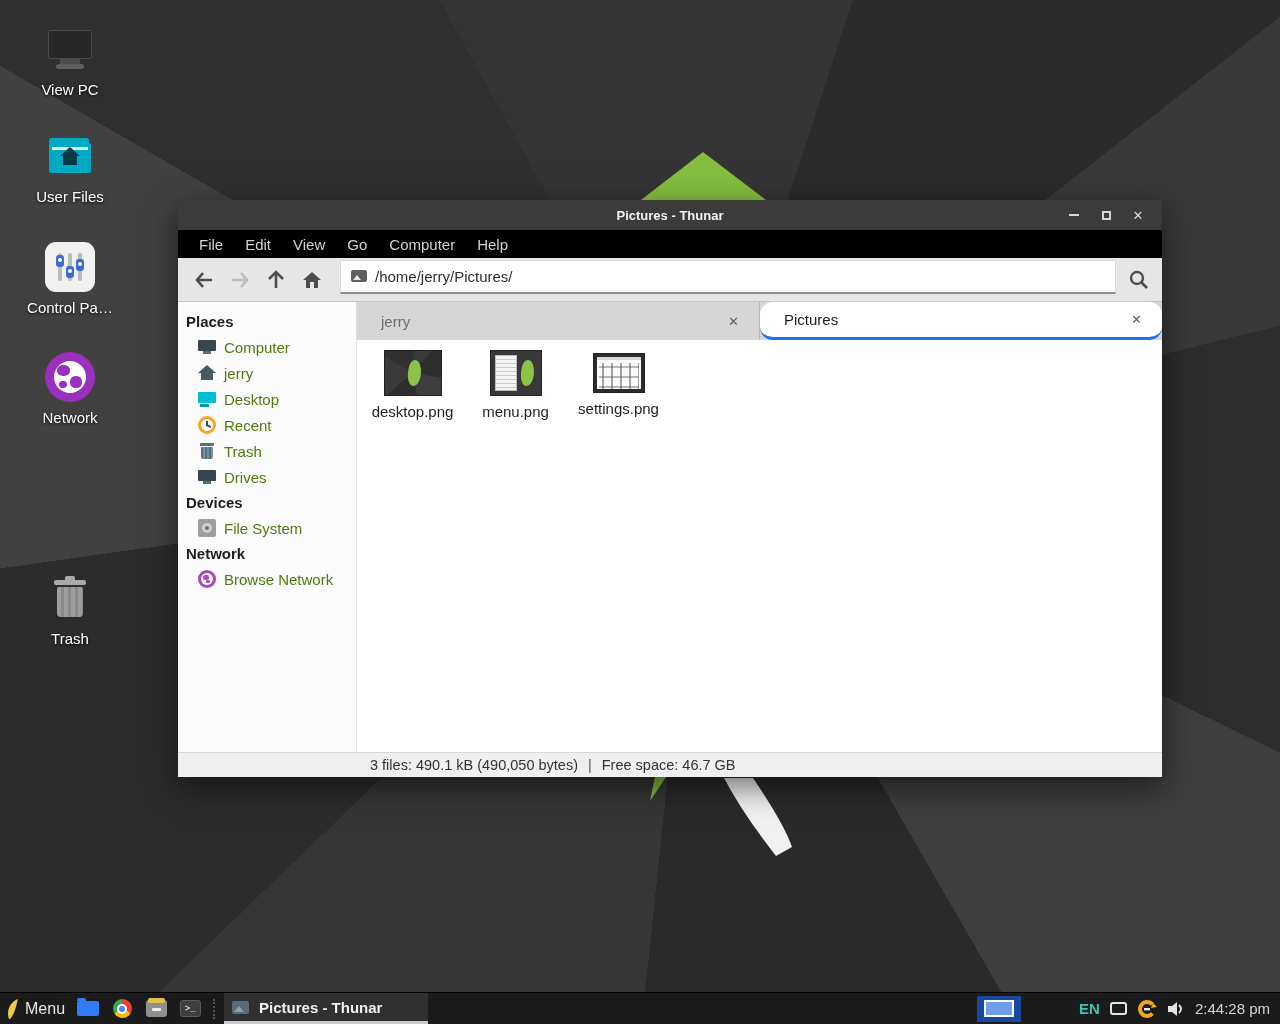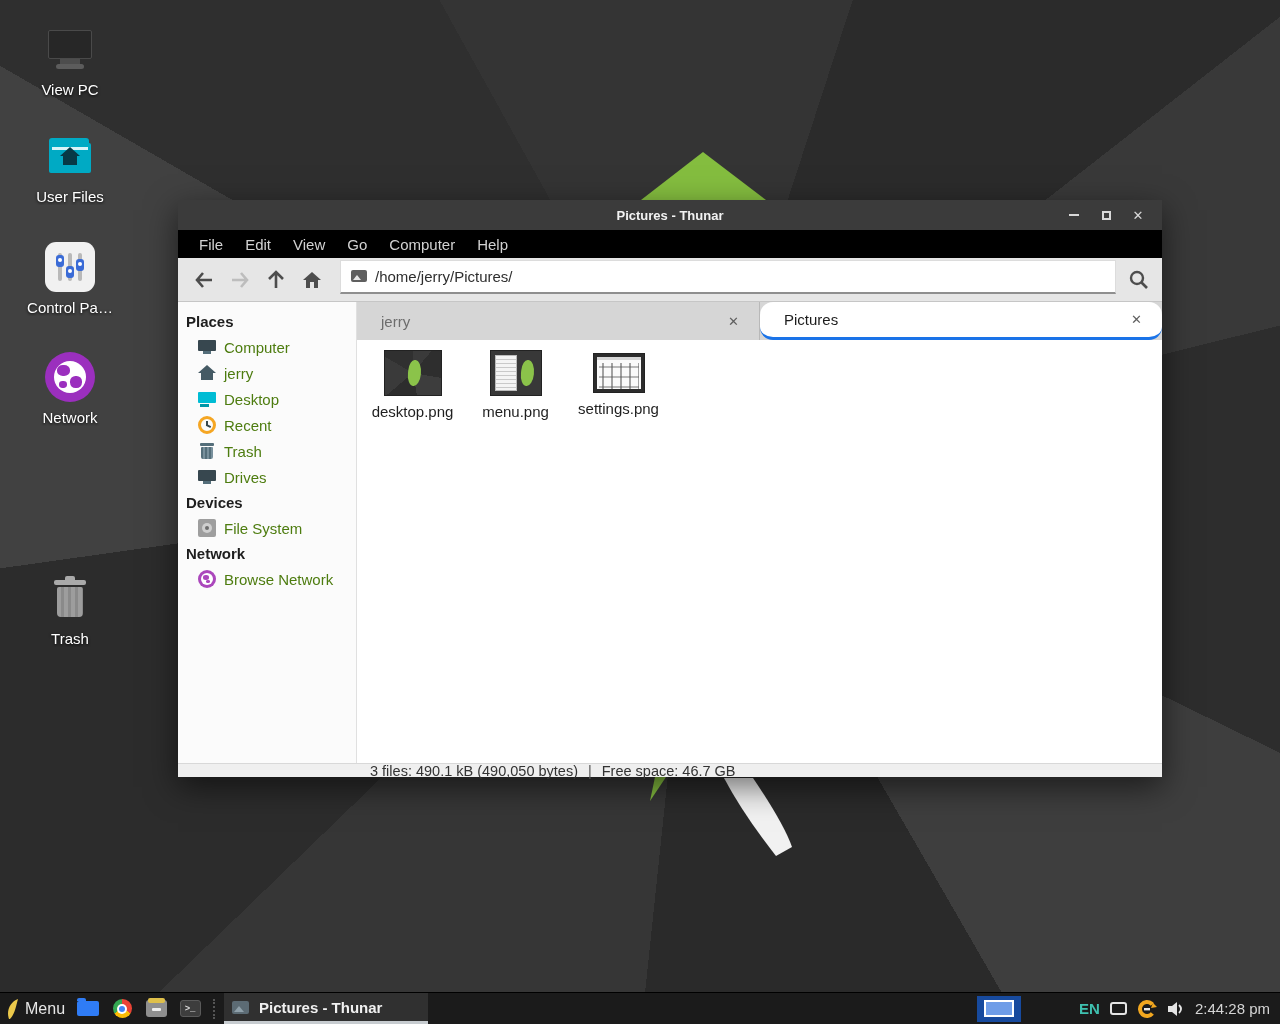--- a/index.html
+++ b/index.html
@@ -141,21 +141,21 @@
   .thumb-menu { width:52px; }
   .thumb-menu .panel { position:absolute; left:4px; top:4px; width:22px; height:36px; background:#f4f4f4; background-image:repeating-linear-gradient(#f4f4f4 0 3px,#c9c9c9 3px 4px); border:1px solid #bbb; }
   .thumb-menu .blob { left:30px; }
   .thumb-settings { width:52px; height:40px; margin-top:3px; background:#2c2c2c; }
   .thumb-settings .win { position:absolute; left:3px; top:3px; width:44px; height:32px; background:#fafafa; border-top:3px solid #d7d7d7;
     background-image:repeating-linear-gradient(90deg, transparent 0 3px, rgba(90,90,90,.55) 3px 5px, transparent 5px 9px), repeating-linear-gradient(transparent 0 3px, rgba(120,120,120,.5) 3px 5px, transparent 5px 10px);
     background-size:40px 26px; background-position:2px 3px; background-repeat:no-repeat; }
   .fname { margin-top:7px; font-size:15px; color:#1f1f1f; }
 
   .statusbar {
-    height:14px; background:#efefef; border-top:1px solid #d8d8d8; flex:none;
+    height:25px; background:#efefef; border-top:1px solid #d8d8d8; flex:none;
     display:flex; align-items:center; padding-left:192px; font-size:14.5px; color:#333;
   }
   .statusbar .sep { margin:0 10px; color:#555; }
 
   
   .taskbar {
     position:absolute; left:0; bottom:0; width:1280px; height:32px;
     background:#1b1b1b; border-top:1px solid #000;
     display:flex; align-items:center; z-index:50;
   }

